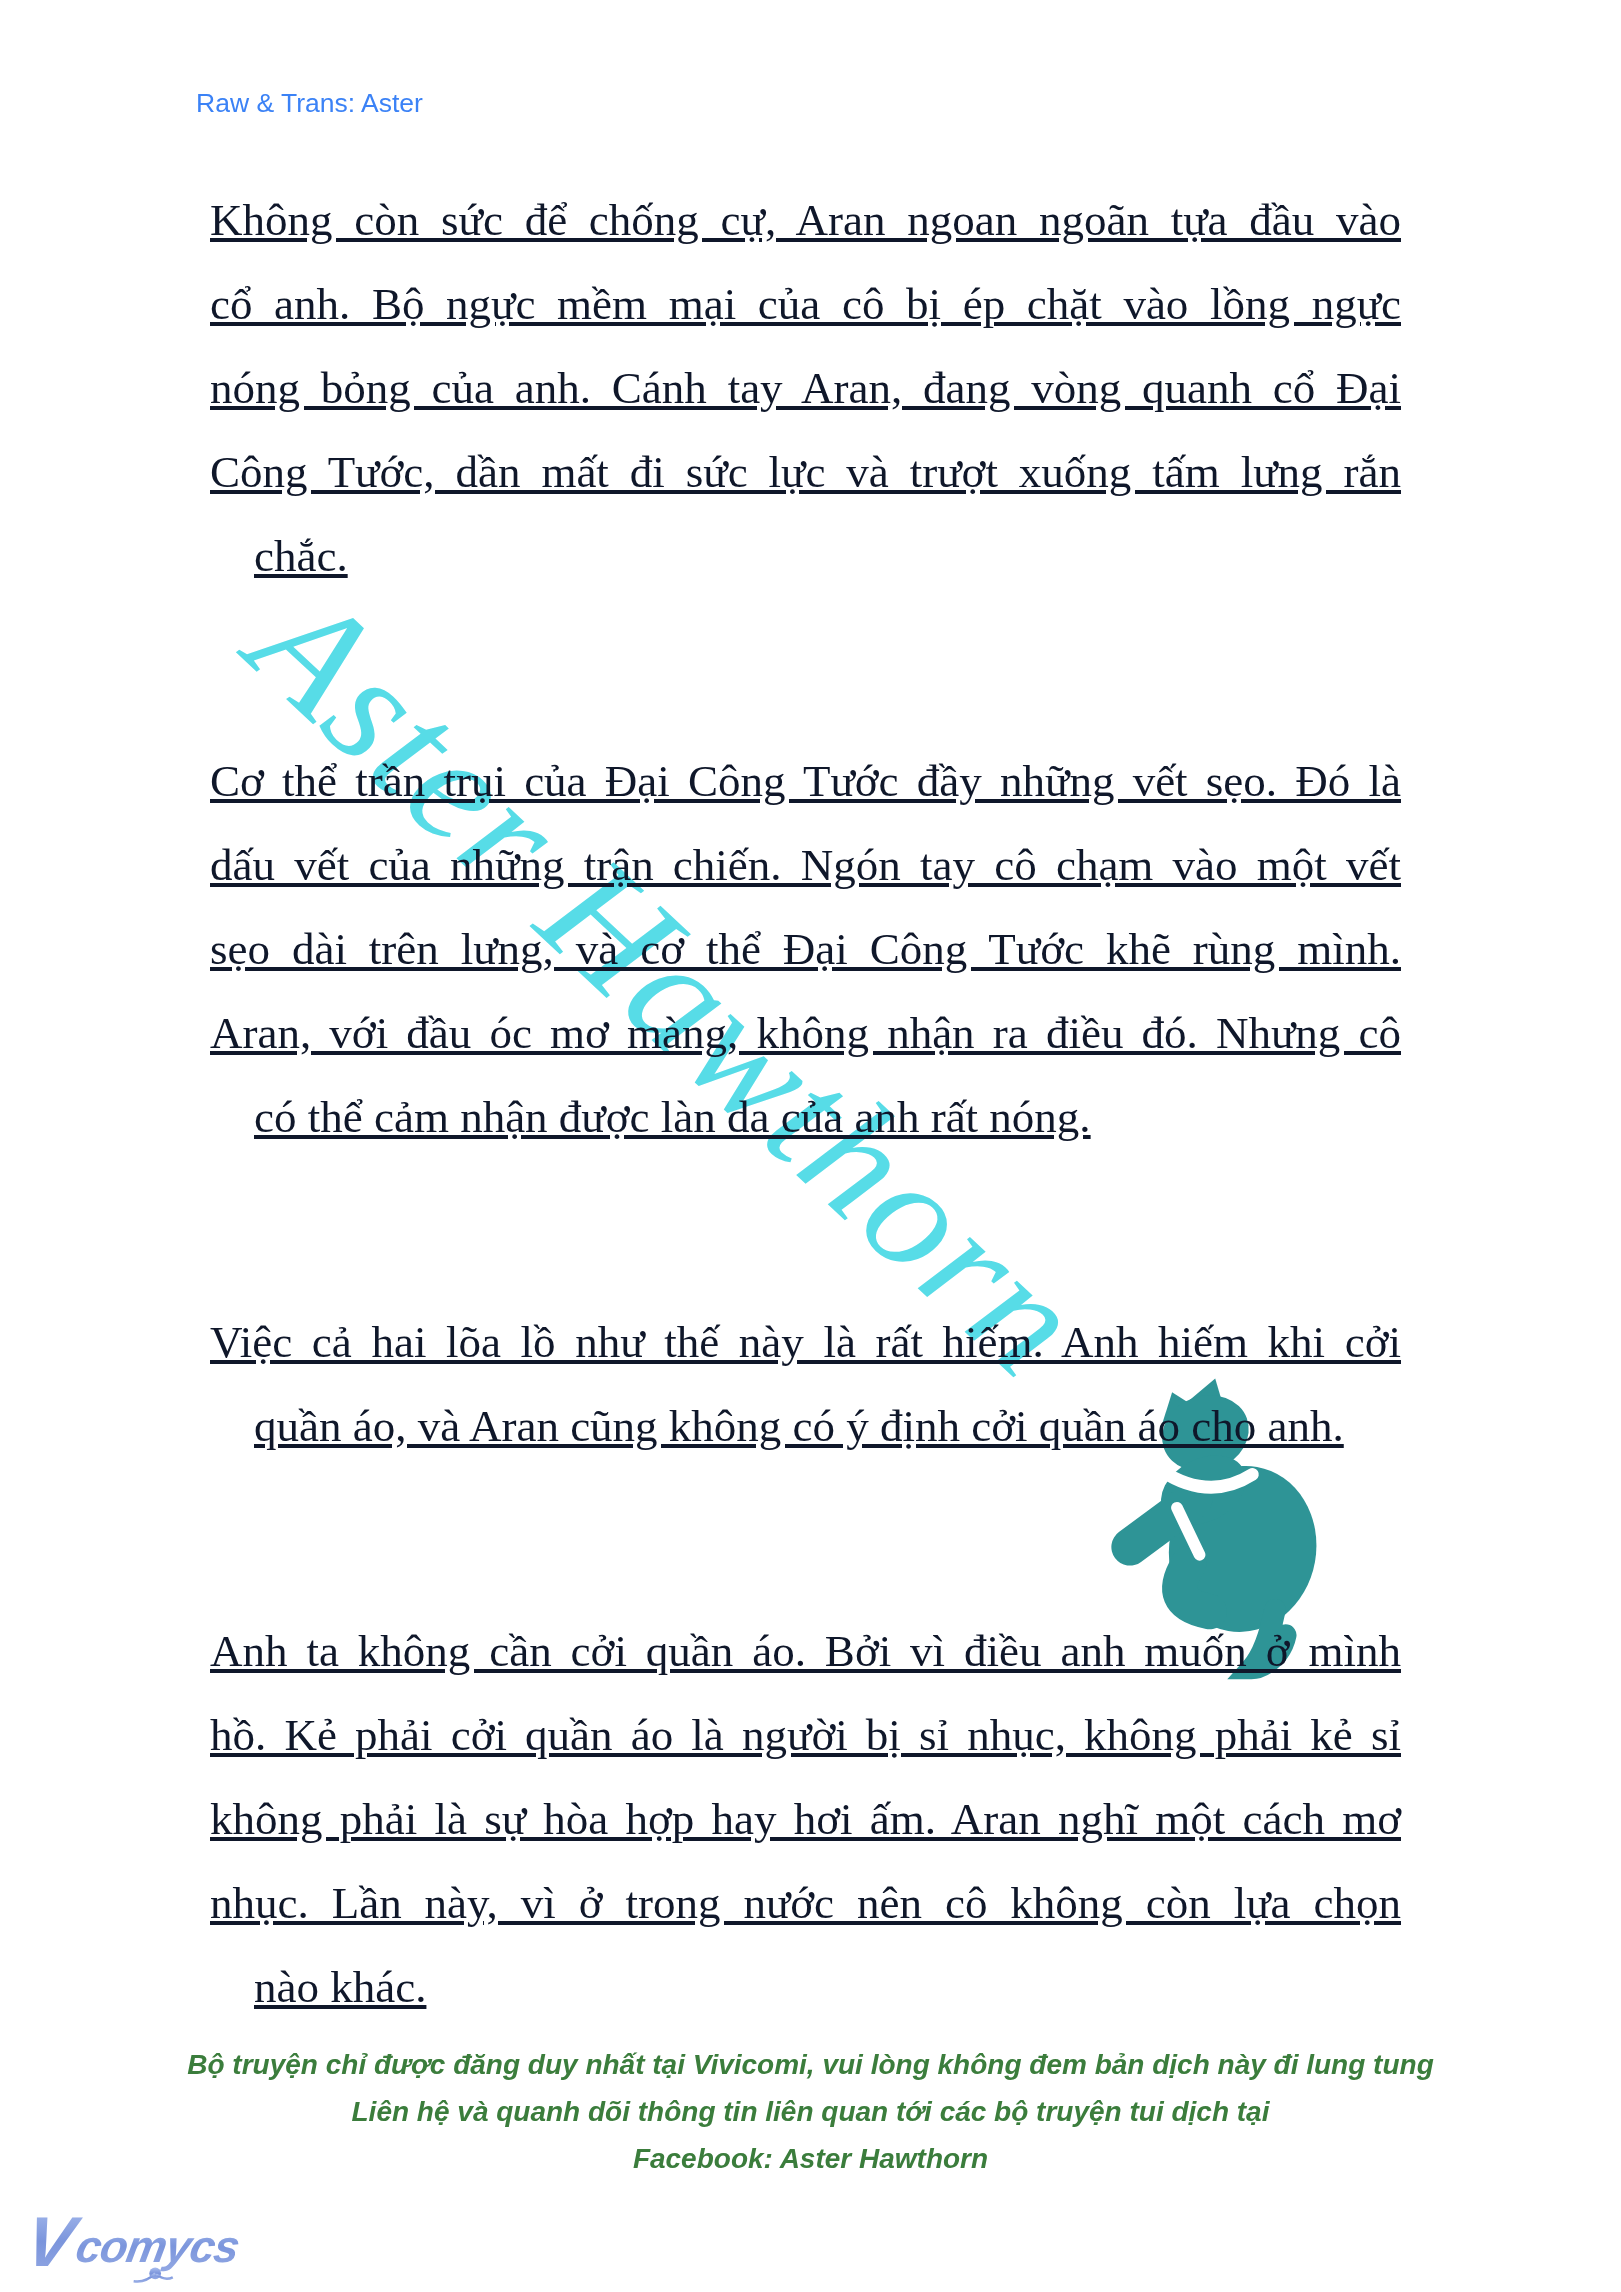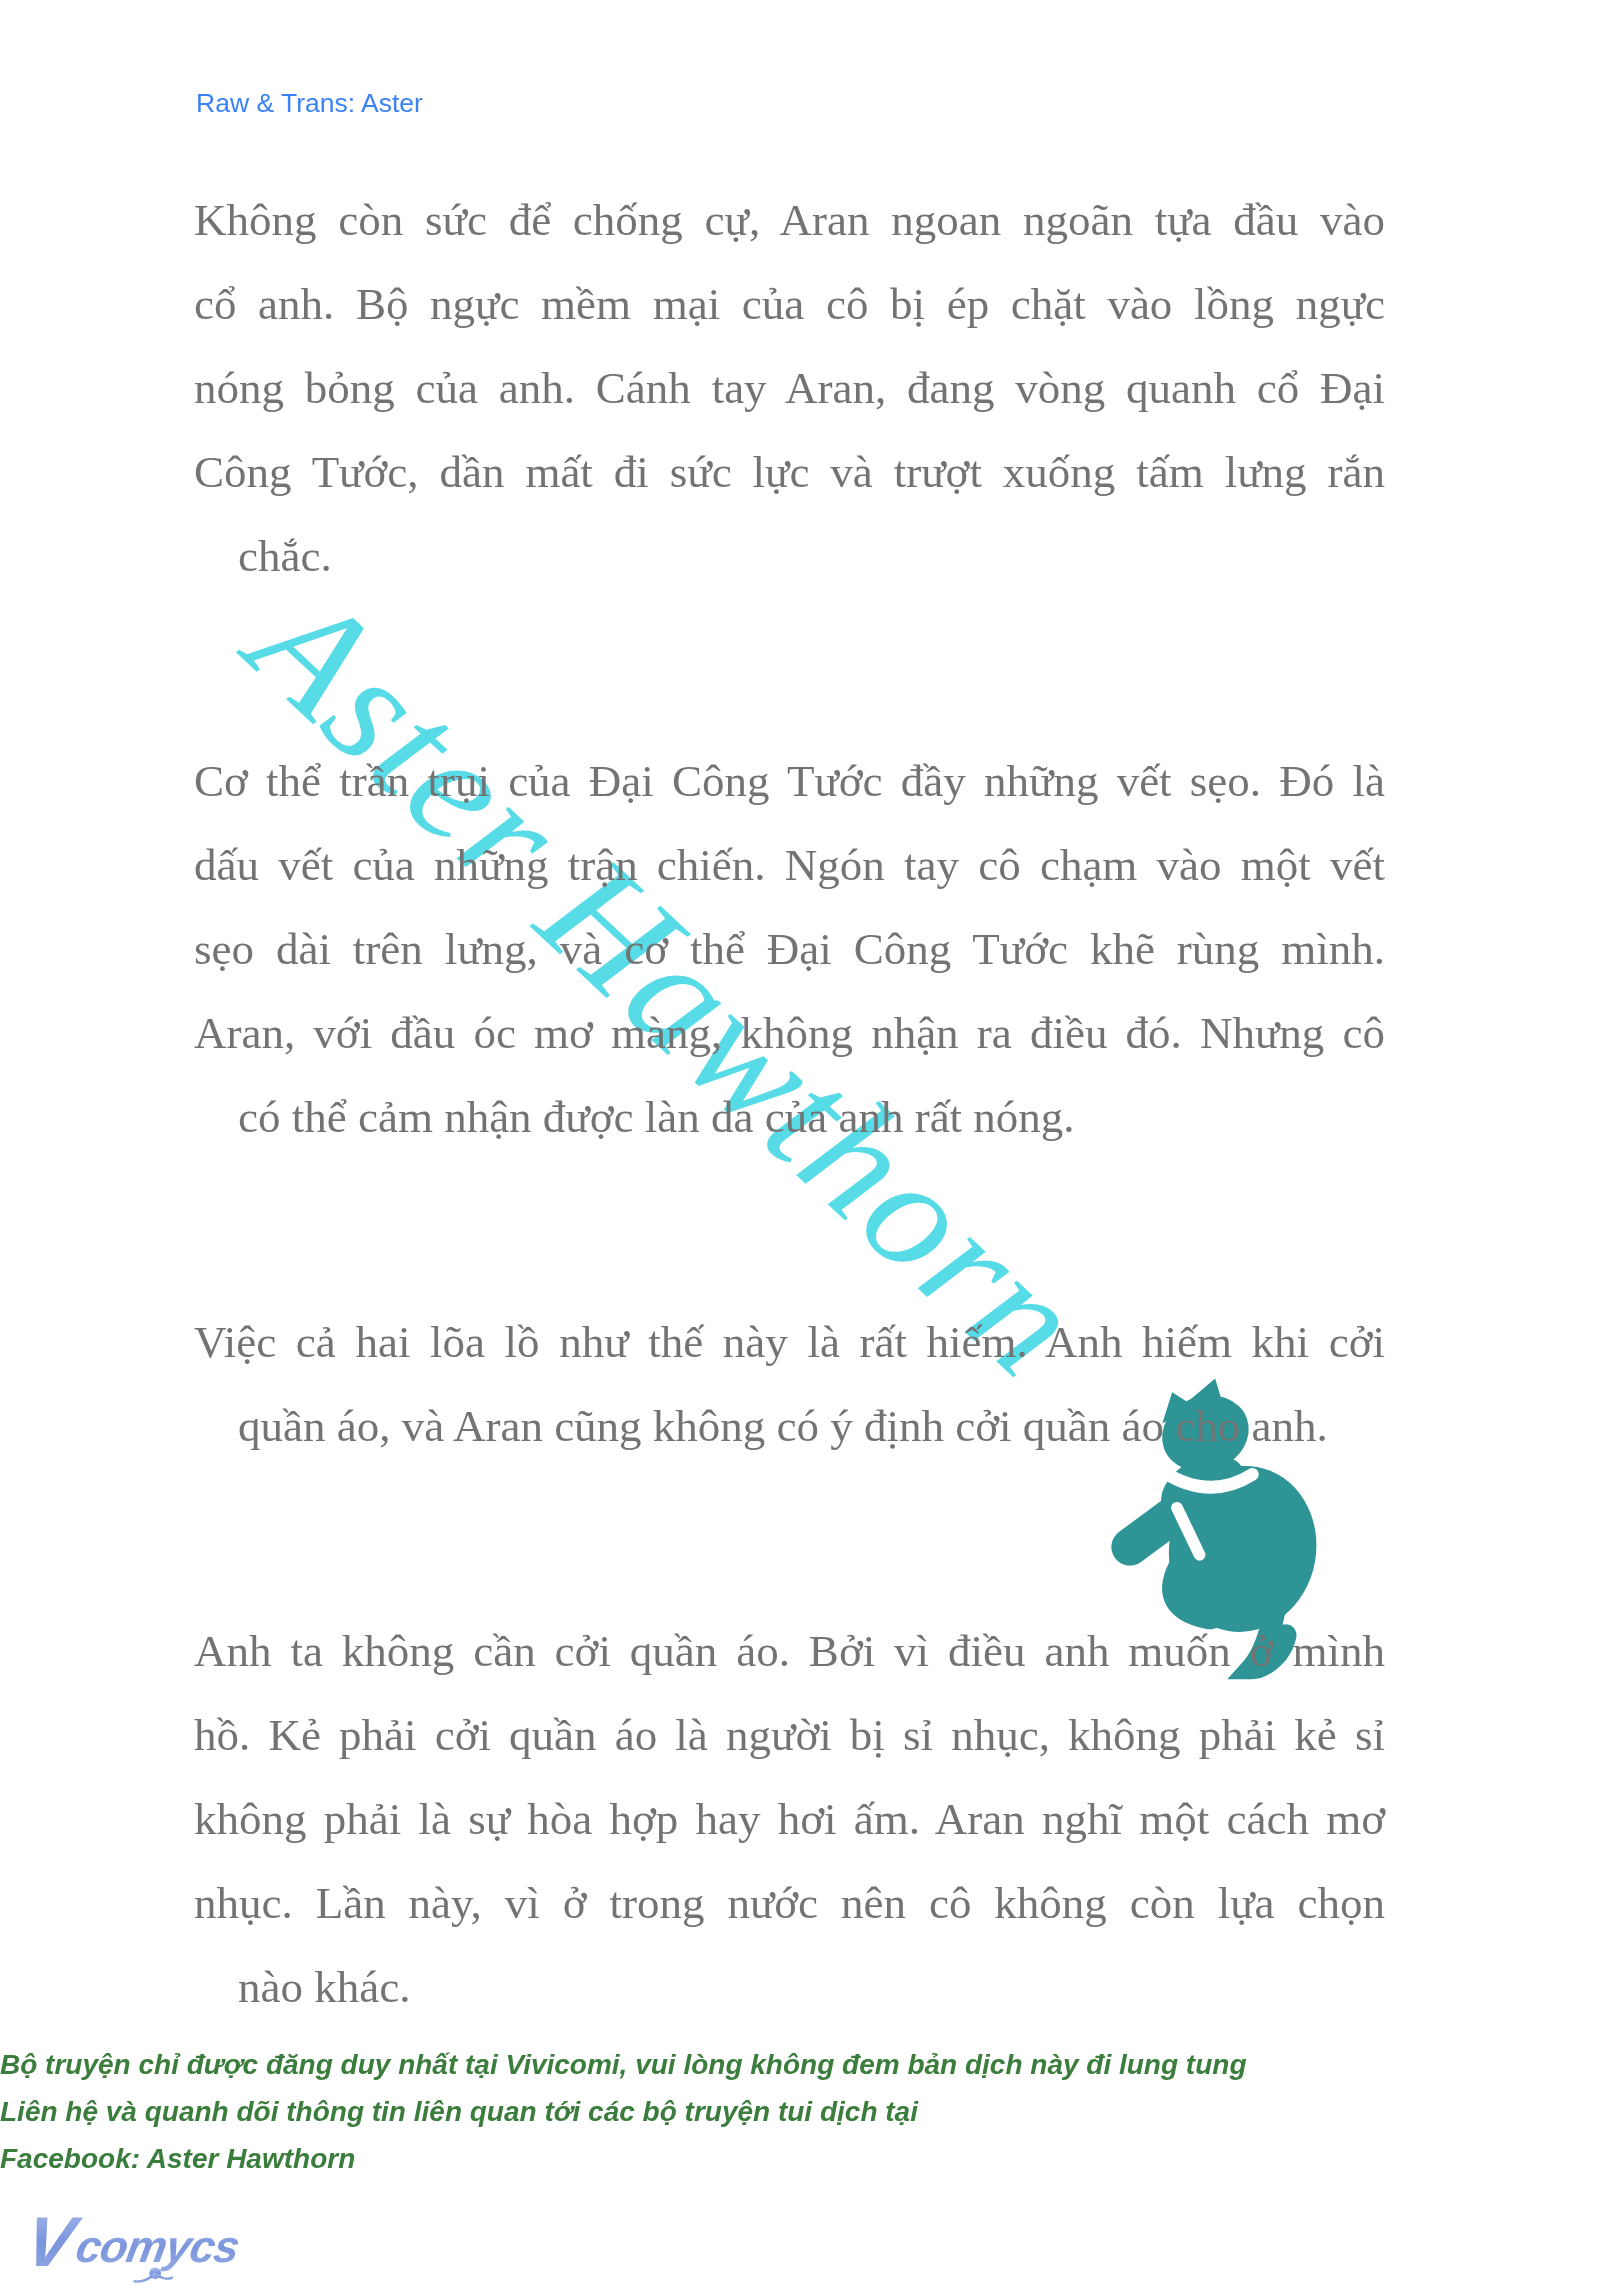--- a/index.html
+++ b/index.html
@@ -23,35 +23,36 @@
     font-family:"Liberation Serif","DejaVu Serif",serif;
     font-size:159px;line-height:1;letter-spacing:0.02em;
     color:#57dce7;white-space:nowrap;
     transform:rotate(43deg);transform-origin:left top;
     z-index:1;
   }
   
   .cat{position:absolute;left:1076px;top:1353px;z-index:1;}
   
   .bodytext{
-    position:absolute;left:194px;top:178px;width:1191px;
-    font-size:45px;line-height:84px;color:#737373;
+    position:absolute;left:210px;top:178px;width:1191px;
+    font-size:45px;line-height:84px;color:#0f172a;
     z-index:2;
+    text-decoration:underline;
   }
   .para{margin:0 0 141px 0;}
   .para:last-child{margin-bottom:0;}
   .bline{
     white-space:nowrap;
     text-align:justify;text-align-last:justify;
   }
   .bline.blast{text-align-last:left;margin-left:44px;}
   
   .footer{
     position:absolute;left:0;right:0;top:2041px;
-    text-align:left;z-index:3;
+    text-align:center;z-index:3;
     font-family:"Liberation Sans","DejaVu Sans",sans-serif;
     font-style:italic;font-weight:bold;
     font-size:28px;line-height:47px;color:#3b7d3c;
   }
   
   .logo{position:absolute;left:17.6px;top:2201px;z-index:3;}
 </style>
 </head>
 <body>
 

